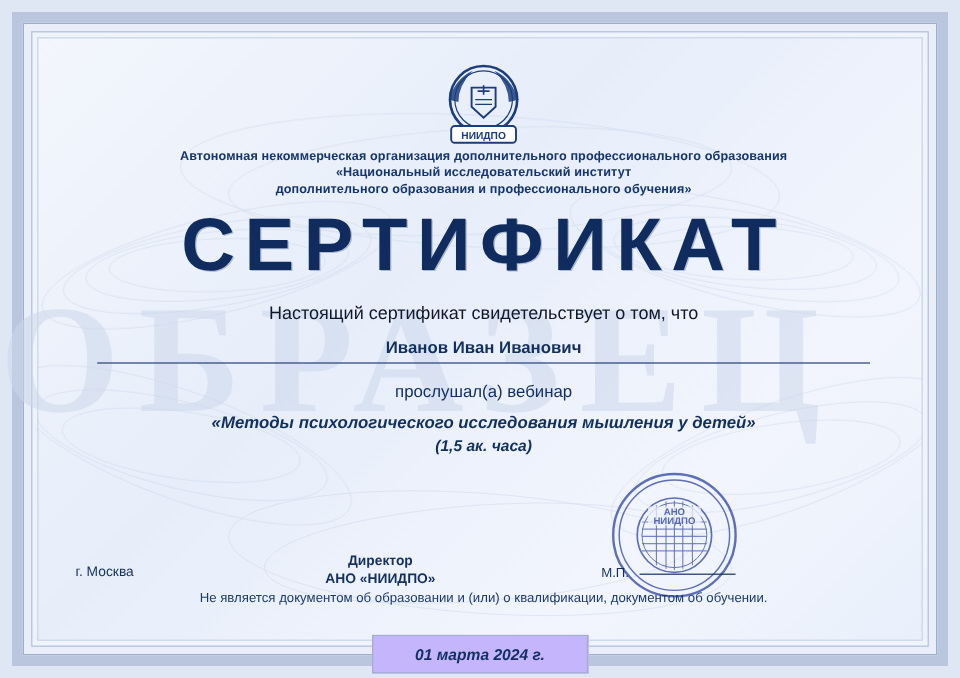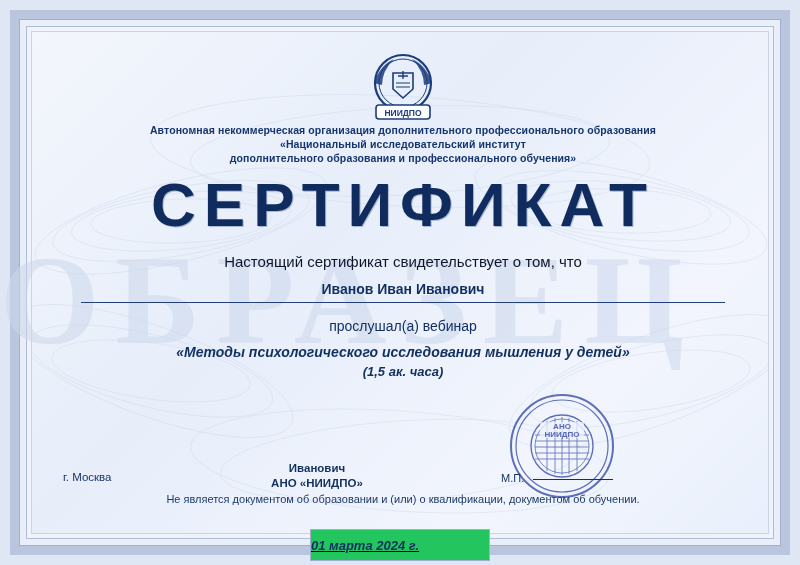--- a/index.html
+++ b/index.html
@@ -228,25 +228,25 @@
   }
 
   
   .date-box {
     position: absolute;
     left: 50%;
     transform: translateX(-50%);
     bottom: 4px;
     width: 178px;
     height: 30px;
-    background: #22c55e;
+    background: #c4b5fd;
     border: 1px solid #9fb1cf;
     display: flex;
     align-items: center;
-    text-decoration: underline;
+    justify-content: center;
   }
   .date-text {
     color: #12305f;
     font-size: 13px;
     font-weight: 700;
     font-style: italic;
   }
 </style>
 </head>
 <body>
@@ -336,21 +336,21 @@
         </g>
         <rect x="33" y="31" width="44" height="16" fill="#eef2fb" opacity="0.75"></rect>
         <text x="55" y="38" text-anchor="middle" font-family="Liberation Sans, sans-serif" font-size="8" font-weight="bold" fill="#3b4ea8">АНО</text>
         <text x="55" y="46" text-anchor="middle" font-family="Liberation Sans, sans-serif" font-size="8" font-weight="bold" fill="#3b4ea8">НИИДПО</text>
       </svg>
     </div>
 
     <div class="city">г. Москва</div>
 
     <div class="director">
-      <div>Иванович</div>
+      <div>Директор</div>
       <div>АНО «НИИДПО»</div>
     </div>
 
     <div class="mp">
       <span>М.П.</span>
       <span class="mp-line"></span>
     </div>
 
     <div class="disclaimer">Не является документом об образовании и (или) о квалификации, документом об обучении.</div>
   </div>

